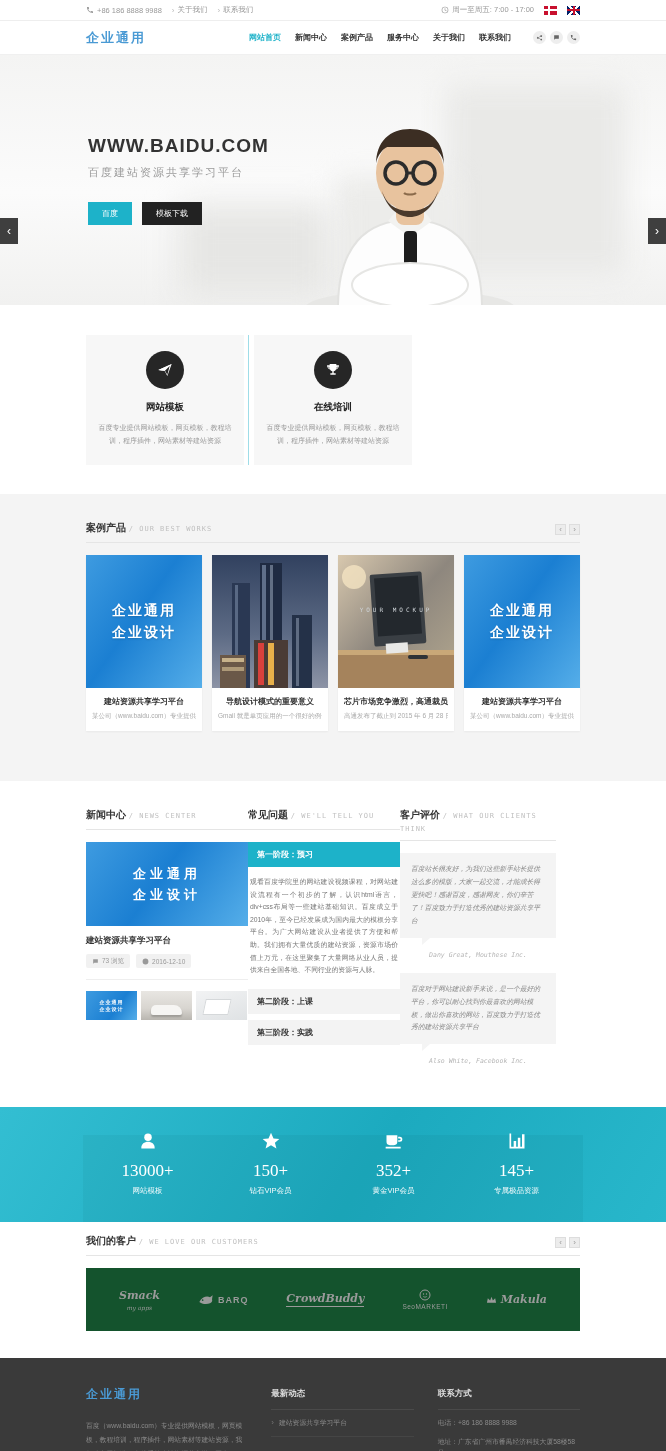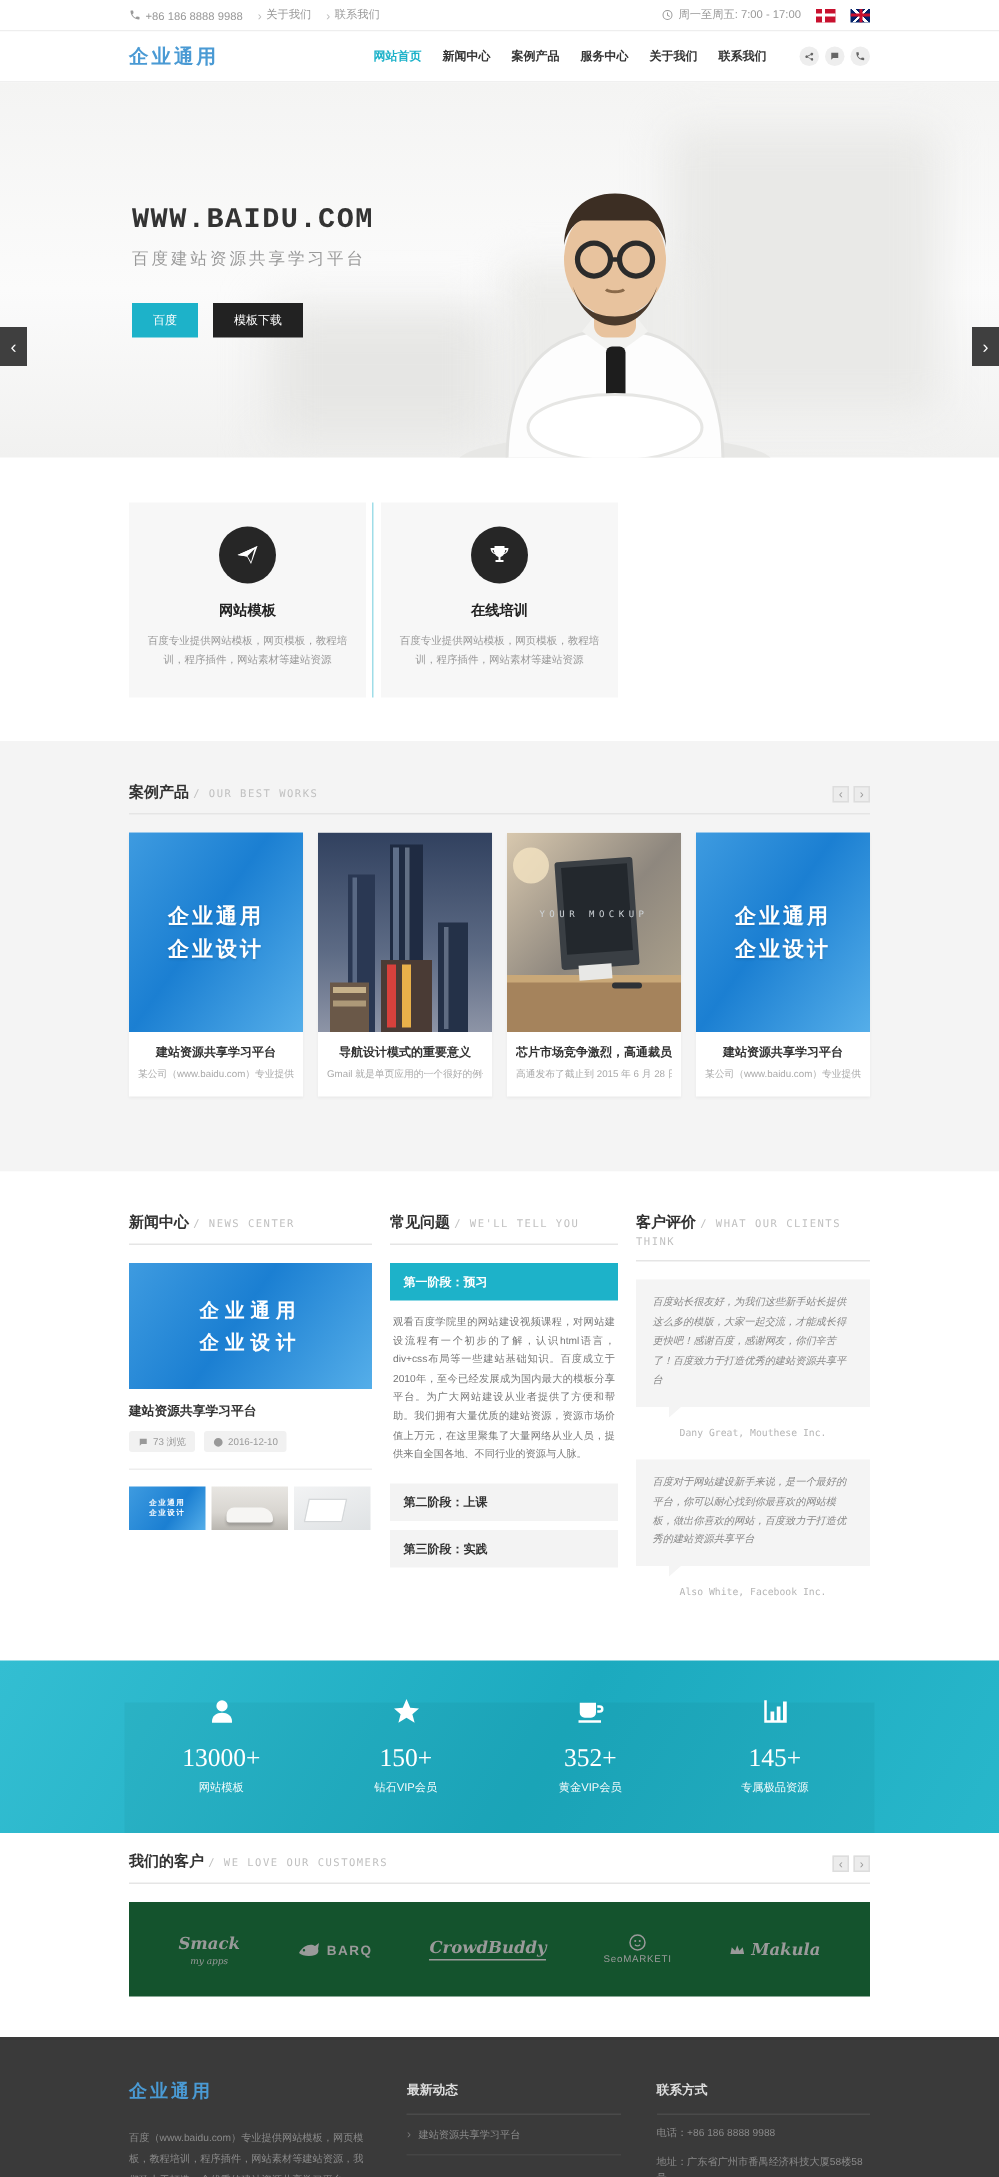--- a/index.html
+++ b/index.html
@@ -36,21 +36,21 @@
   .hdr-social .sicon { width:13px; height:13px; border-radius:50%; background:#eee; display:flex; align-items:center; justify-content:center; cursor:pointer; }
   .hdr-social svg { width:7px; height:7px; fill:#666; }
 
   
   .hero { position:relative; height:250px; background:linear-gradient(180deg,#f4f4f3 0%,#fbfbfb 55%,#f1f1f0 100%); overflow:hidden; }
   .hero .blur1 { position:absolute; right:40px; top:30px; width:180px; height:190px; background:#e9e9e7; filter:blur(14px); border-radius:8px; }
   .hero .blur2 { position:absolute; right:210px; top:120px; width:120px; height:120px; background:#ececea; filter:blur(12px); }
   .hero .blur3 { position:absolute; left:180px; top:150px; width:150px; height:90px; background:#e6e6e4; filter:blur(16px); }
   .hero-person { position:absolute; left:300px; top:18px; }
   .hero-text { position:absolute; left:88px; top:80px; z-index:3; }
-  .hero-title { font-family:Liberation Mono, monospace; font-size:19px; font-weight:bold; color:#333; letter-spacing:1px; }
+  .hero-title { font-family:Liberation Sans, sans-serif; font-size:19px; font-weight:bold; color:#333; letter-spacing:1px; }
   .hero-sub { margin-top:8px; font-size:11px; color:#9a9a9a; letter-spacing:2px; }
   .hero-btns { margin-top:22px; display:flex; gap:10px; }
   .btn { border:none; color:#fff; font-size:8px; padding:6px 14px; cursor:pointer; font-family:inherit; }
   .btn-cyan { background:#1db2c9; }
   .btn-dark { background:#222; }
   .slider-arrow { position:absolute; top:163px; width:18px; height:26px; background:rgba(30,30,30,.85); color:#fff; display:flex; align-items:center; justify-content:center; font-size:12px; cursor:pointer; z-index:4; }
   .slider-arrow.prev { left:0; }
   .slider-arrow.next { right:0; }
 
   
@@ -78,21 +78,21 @@
   .card-img.blue { background:linear-gradient(125deg,#3e9be0 0%,#1b7fd2 45%,#55aee9 100%); }
   .card-img.blue .ln { color:#fff; font-size:14px; font-weight:bold; letter-spacing:2px; text-shadow:0 1px 2px rgba(0,0,0,.15); }
   .card-img svg { position:absolute; inset:0; width:100%; height:100%; }
   .card-body { padding:8px 6px 10px; text-align:center; }
   .card-body h4 { font-size:8px; color:#333; margin-bottom:5px; white-space:nowrap; overflow:hidden; }
   .card-body p { font-size:6.5px; color:#aaa; white-space:nowrap; overflow:hidden; }
   .mock-label { position:absolute; top:38%; left:0; right:0; text-align:center; color:#cfd4d8; font-size:6px; letter-spacing:3px; font-family:"DejaVu Sans Mono",monospace; }
 
   
   .mid { background:#fff; padding:27px 0 28px; }
-  .mid .wrap { display:flex; gap:12px; }
+  .mid .wrap { display:flex; }
   .col-news { width:162px; }
   .col-faq { width:152px; }
   .col-testi { width:156px; }
   .news-banner { height:84px; background:linear-gradient(125deg,#3e9be0 0%,#1b7fd2 45%,#55aee9 100%); display:flex; flex-direction:column; align-items:center; justify-content:center; gap:3px; cursor:pointer; }
   .news-banner .ln { color:#fff; font-size:13px; font-weight:bold; letter-spacing:4px; }
   .news-title { font-size:8.5px; font-weight:bold; color:#333; margin:9px 0 7px; cursor:pointer; }
   .news-meta { display:flex; gap:6px; }
   .meta-badge { background:#f1f1f1; border-radius:2px; padding:2.5px 6px; font-size:6.5px; color:#999; display:flex; align-items:center; gap:3px; cursor:pointer; }
   .meta-badge svg { width:7px; height:7px; fill:#999; }
   .news-divider { border-top:1px solid #eee; margin:11px 0; }
@@ -103,21 +103,21 @@
   .thumb-car { background:linear-gradient(180deg,#e8e6e2 0%,#d8d5d0 60%,#b9b6b0 100%); }
   .thumb-car::after { content:""; position:absolute; left:10px; right:10px; bottom:5px; height:10px; background:#f6f5f3; border-radius:5px 8px 2px 2px; box-shadow:0 2px 2px rgba(0,0,0,.2); }
   .thumb-desk { background:linear-gradient(160deg,#f2f3f4 0%,#dfe2e4 100%); }
   .thumb-desk::after { content:""; position:absolute; left:8px; top:8px; width:24px; height:14px; background:#fff; border:1px solid #d5d8da; transform:skewX(-12deg); }
   .faq-item { margin-bottom:6px; }
   .faq-head { font-size:8px; font-weight:bold; padding:7px 9px; background:#f3f3f3; color:#333; cursor:pointer; }
   .faq-head.active { background:#1db2c9; color:#fff; }
   .faq-body { font-size:6.8px; color:#777; line-height:1.85; padding:9px 2px 6px; text-align:justify; }
   .quote { background:#f4f4f4; padding:10px 11px; font-size:6.8px; line-height:1.9; color:#888; font-style:italic; position:relative; }
   .quote-tail { position:absolute; left:22px; bottom:-7px; width:0; height:0; border-left:8px solid #f4f4f4; border-bottom:7px solid transparent; }
-  .quote-author { text-align:center; font-family:"DejaVu Sans Mono",monospace; font-size:6.5px; color:#b5b5b5; margin:13px 0 14px; }
+  .quote-author { text-align:center; font-family:"DejaVu Sans Mono",monospace; font-size:6.5px; color:#b5b5b5; margin:13px 0 14px;font-style:italic; }
 
   
   .stats { height:115px; background:linear-gradient(120deg,#33bed2 0%,#1caabf 55%,#28b7cb 100%); position:relative; }
   .stats::before { content:""; position:absolute; left:50%; top:28px; transform:translateX(-50%); width:500px; height:87px; background:rgba(0,60,70,.06); }
   .stats .wrap { position:relative; display:flex; padding-top:24px; }
   .stat { width:123px; text-align:center; color:#fff; }
   .stat svg { width:20px; height:20px; fill:#fff; }
   .stat-num { font-family:"Liberation Serif",serif; font-size:17px; margin-top:6px; }
   .stat-label { font-size:7.5px; margin-top:5px; opacity:.95; }
 

